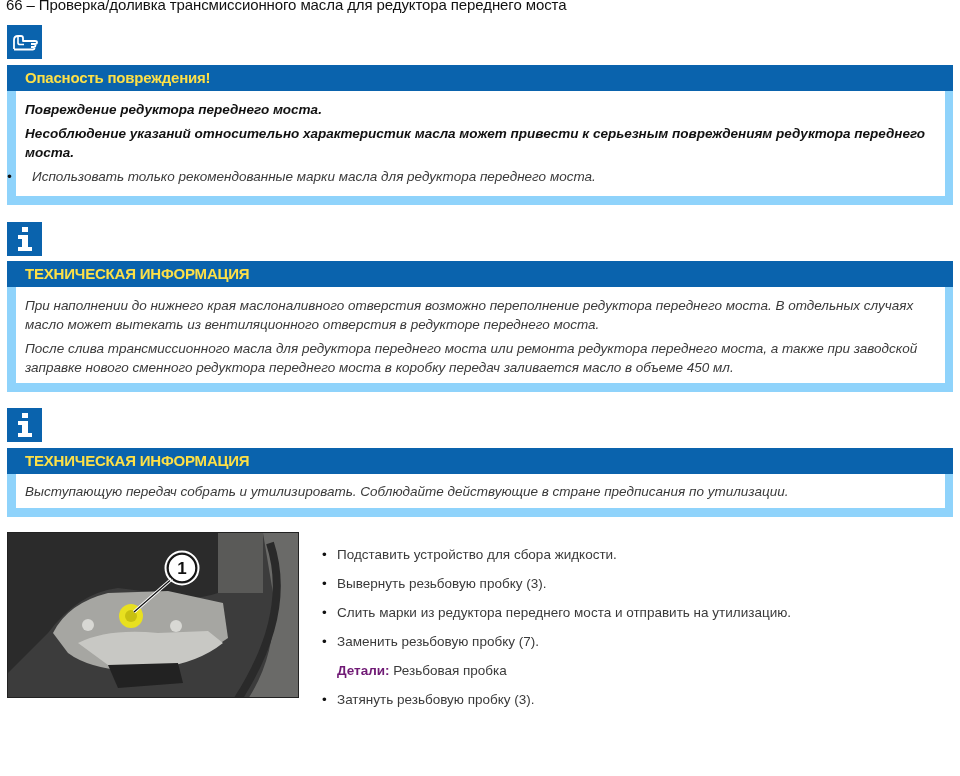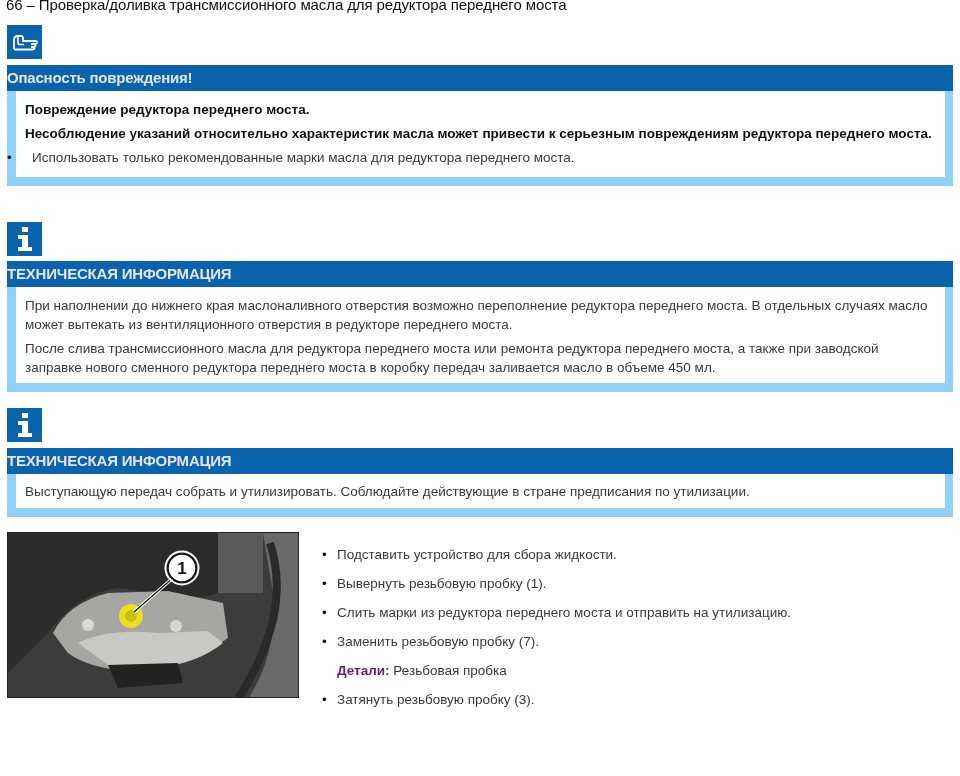--- a/index.html
+++ b/index.html
@@ -13,26 +13,26 @@
   }
   .icon-box {
     position: absolute; left: 7px; width: 35px; height: 34px; background: #0a63ad;
     display: flex; align-items: center; justify-content: center;
   }
   .icon-box svg { display: block; }
   .notice {
     position: absolute; left: 7px; width: 946px; background: #8fd3fb; box-sizing: border-box;
   }
   .notice-header {
-    background: #0a63ad; color: #e5e5e5; font-weight: bold; font-size: 15px;
-    height: 26px; line-height: 26px; letter-spacing: -0.2px;
+    background: #0a63ad; color: #fde047; font-weight: bold; font-size: 15px;
+    height: 26px; line-height: 26px; padding-left: 18px; letter-spacing: -0.2px;
   }
   .notice-body {
     background: #fff; margin: 0 8px 9px 9px; padding: 8px 10px 8px 9px;
-    font-size: 13.5px; line-height: 19px; color: #3a3a3a;
+    font-size: 13.5px; line-height: 19px; color: #3a3a3a; font-style: italic;
   }
   .notice-body p { margin: 0 0 5px 0; }
   .notice-body p:last-child { margin-bottom: 0; }
   .notice-body .strong { font-weight: bold; color: #111; }
   .notice-body .bullet { position: relative; }
   .notice-body .bullet::before {
     content: "•"; position: absolute; left: -18px; color: #111;
   }
   .photo {
     position: absolute; left: 7px; top: 532px; width: 292px; height: 166px;
@@ -112,18 +112,18 @@
     <line x1="126" y1="79" x2="166" y2="44" stroke="#fff" stroke-width="3"></line>
     <line x1="126" y1="79" x2="166" y2="44" stroke="#111" stroke-width="1.2"></line>
     <circle cx="174" cy="35" r="14" fill="#fff" stroke="#111" stroke-width="1.5"></circle>
     <circle cx="174" cy="35" r="16.5" fill="none" stroke="#fff" stroke-width="2"></circle>
     <text x="174" y="41" text-anchor="middle" font-family="Liberation Sans, sans-serif" font-weight="bold" font-size="17" fill="#111">1</text>
   </svg>
 </div>
 
 <ul class="steps">
   <li class="dot">Подставить устройство для сбора жидкости.</li>
-  <li class="dot">Вывернуть резьбовую пробку (1).</li>
+  <li class="dot">Вывернуть резьбовую пробку (3).</li>
   <li class="dot">Слить марки из редуктора переднего моста и отправить на утилизацию.</li>
   <li class="dot">Заменить резьбовую пробку (7).</li>
   <li class="detail"><b>Детали:</b><span> Резьбовая пробка</span></li>
   <li class="dot">Затянуть резьбовую пробку (3).</li>
 </ul>
 
 </body></html>

